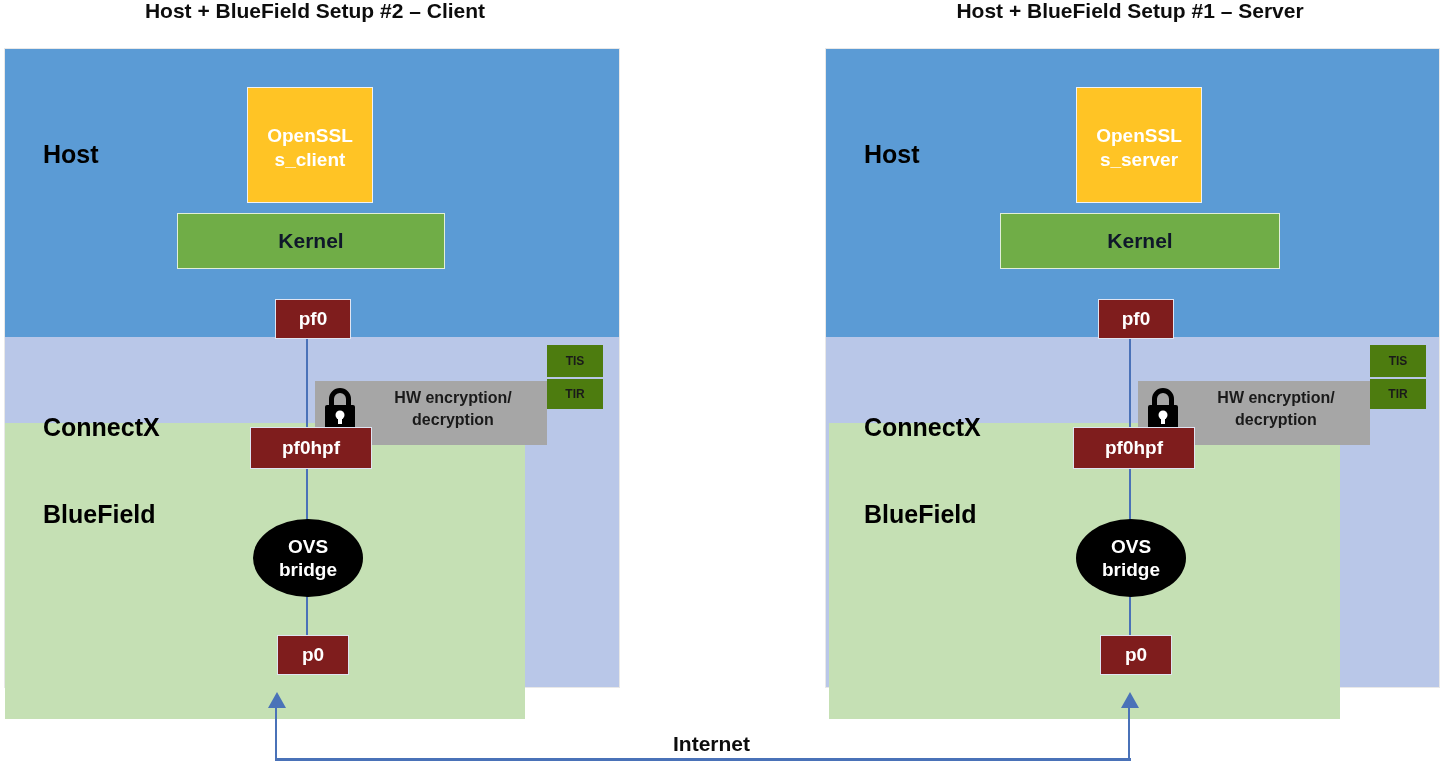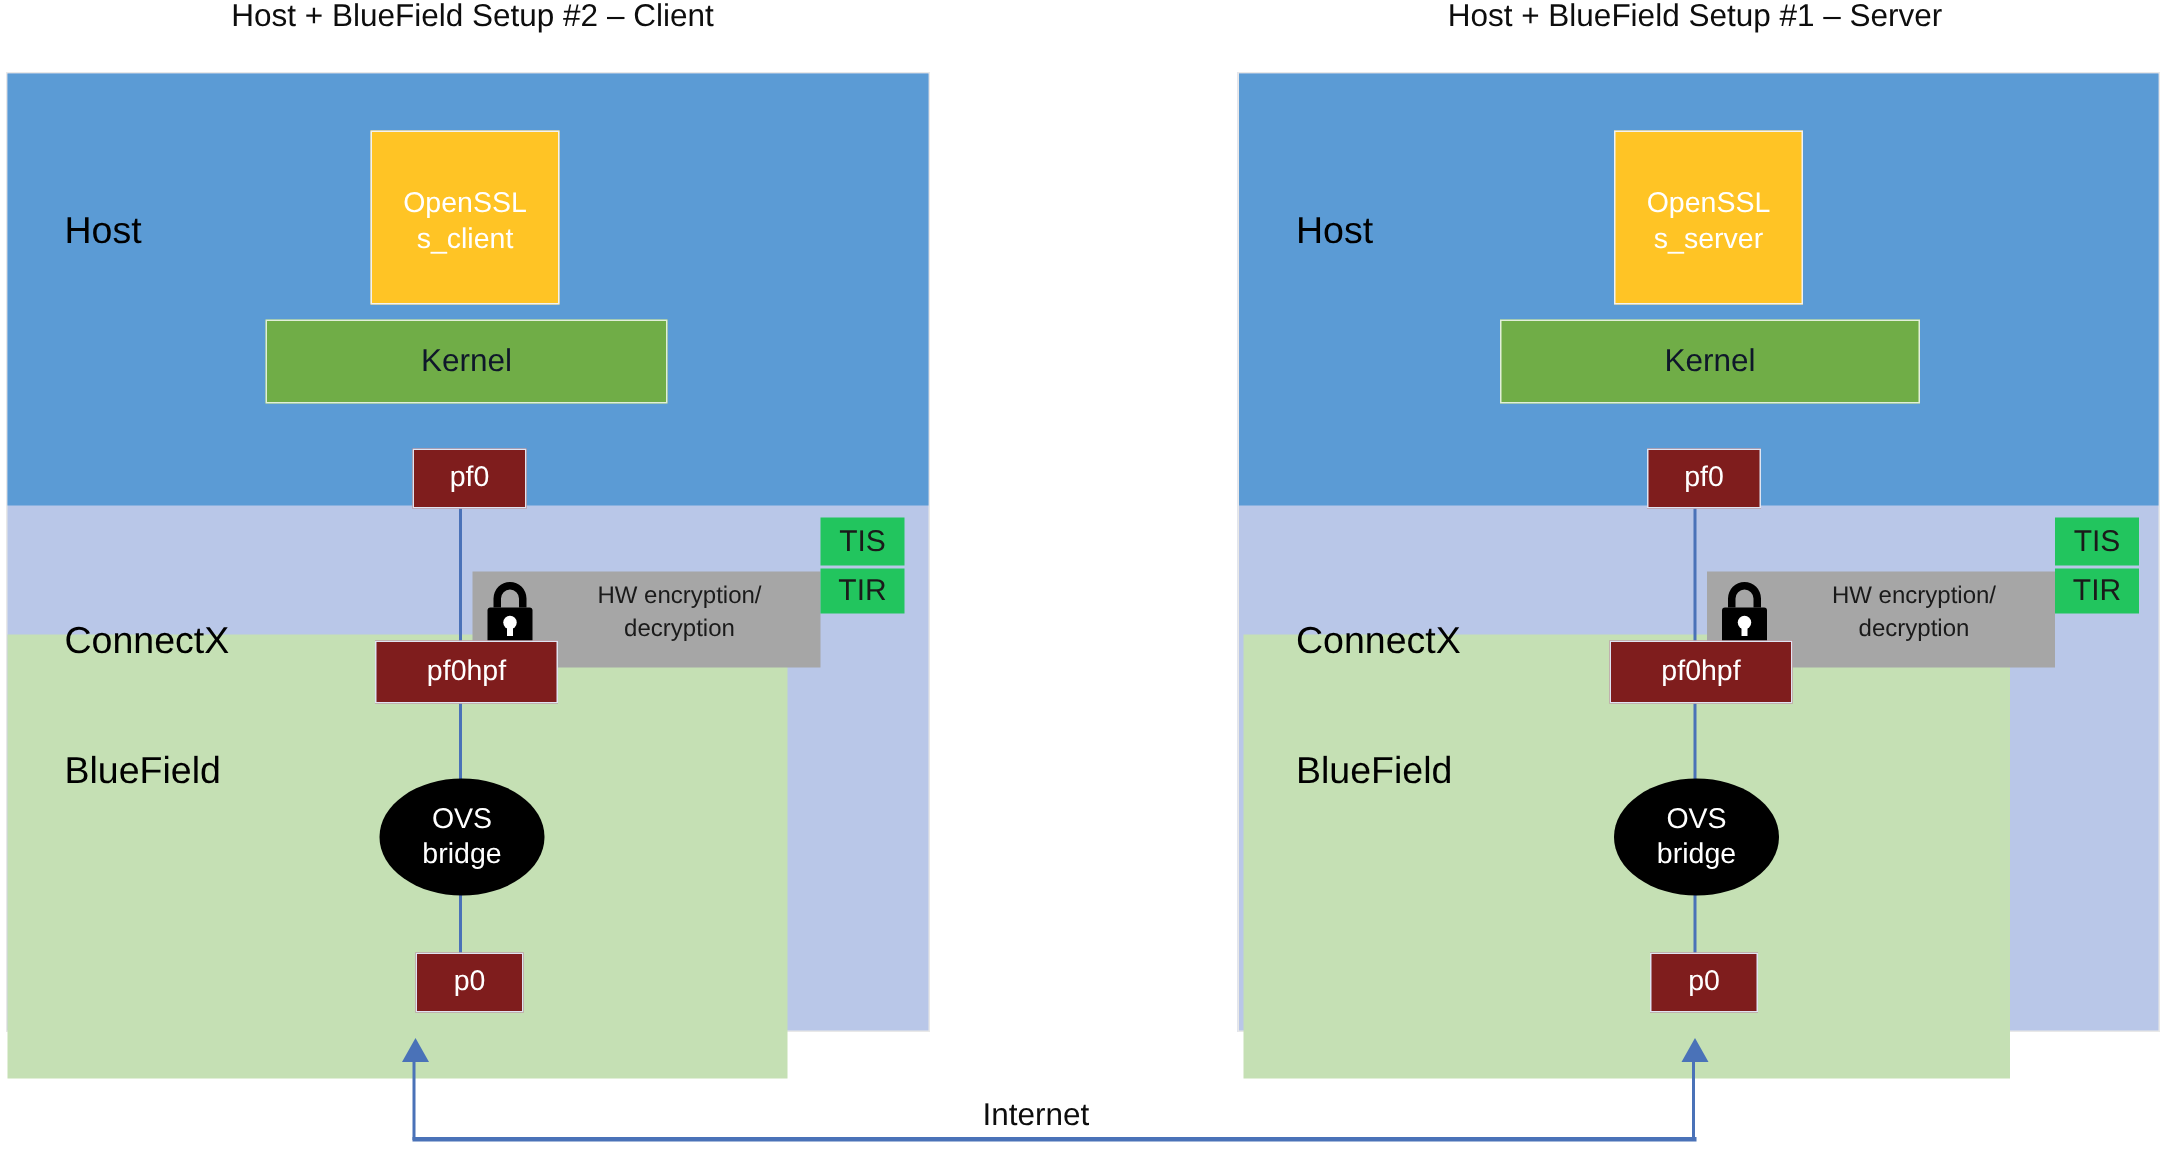--- a/index.html
+++ b/index.html
@@ -14,20 +14,21 @@
     overflow: hidden;
     font-family: "Liberation Sans", sans-serif;
     color: #000000;
   }
 
   .stage {
     position: absolute;
     left: 0; top: 0;
     width: 1440px;
     height: 622px;
+    font-weight: bold;
   }
 
   
   .panel-title {
     position: absolute;
     text-align: center;
     font-size: 21px;
     line-height: 26px;
     color: #0d0d0d;
     white-space: nowrap;
@@ -157,23 +158,23 @@
   }
   .lock-icon {
     position: absolute;
     left: 6px;
     top: 4px;
     width: 38px;
     height: 48px;
   }
   .tis-tir {
     position: absolute;
-    background: #22c55e;
-    box-sizing: border-box;
-    font-size: 20px;
+    background: #4d7c0f;
+    box-sizing: border-box;
+    font-size: 12px;
     line-height: 20px;
     color: #1a1a1a;
     display: flex;
     align-items: center;
     justify-content: center;
     z-index: 5;
   }
 
   
   .vline {
@@ -309,15 +310,15 @@
   </div>
 
   <div class="arrow-up" style="left:268px; top:692px;"></div>
   <div class="vline" style="left:275px; top:706px; height:54px;"></div>
 
   <div class="arrow-up" style="left:1121px; top:692px;"></div>
   <div class="vline" style="left:1128px; top:706px; height:54px;"></div>
 
   <div class="hline" style="left:275px; top:758px; width:856px;"></div>
 
-  <div class="internet-label" style="left:643px; top:731px;text-align:center;">Internet</div>
+  <div class="internet-label" style="left:661px; top:731px;text-align:center;">Internet</div>
 
 </div>
 
 </body></html>

